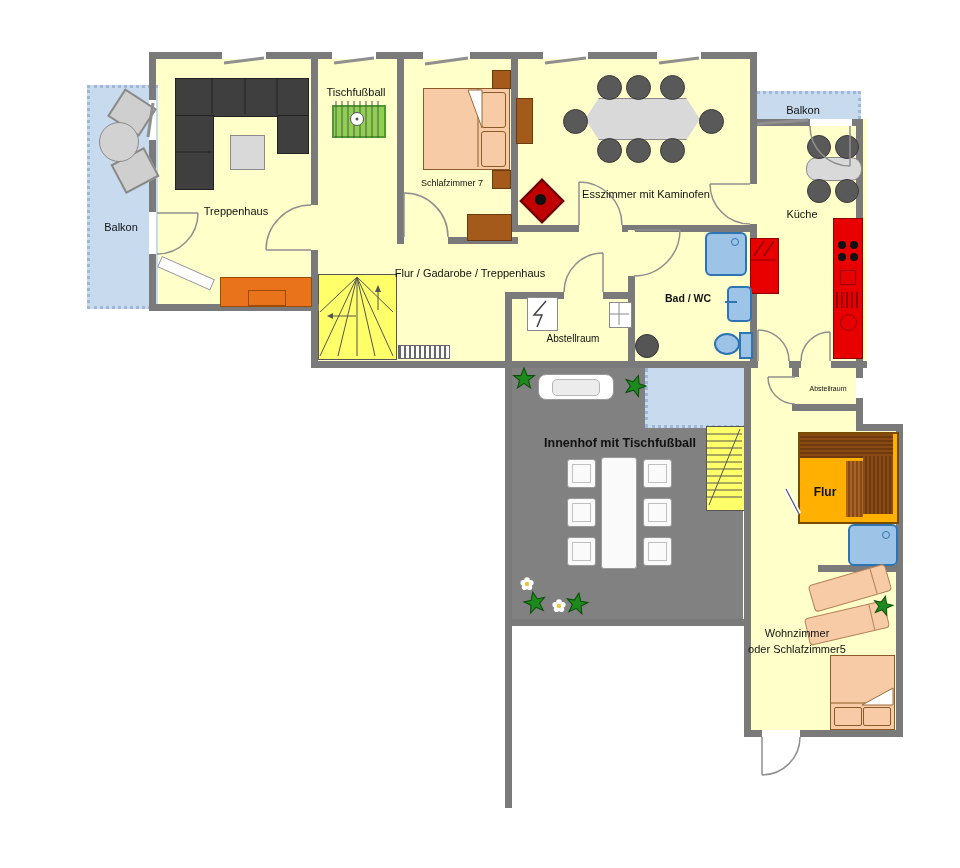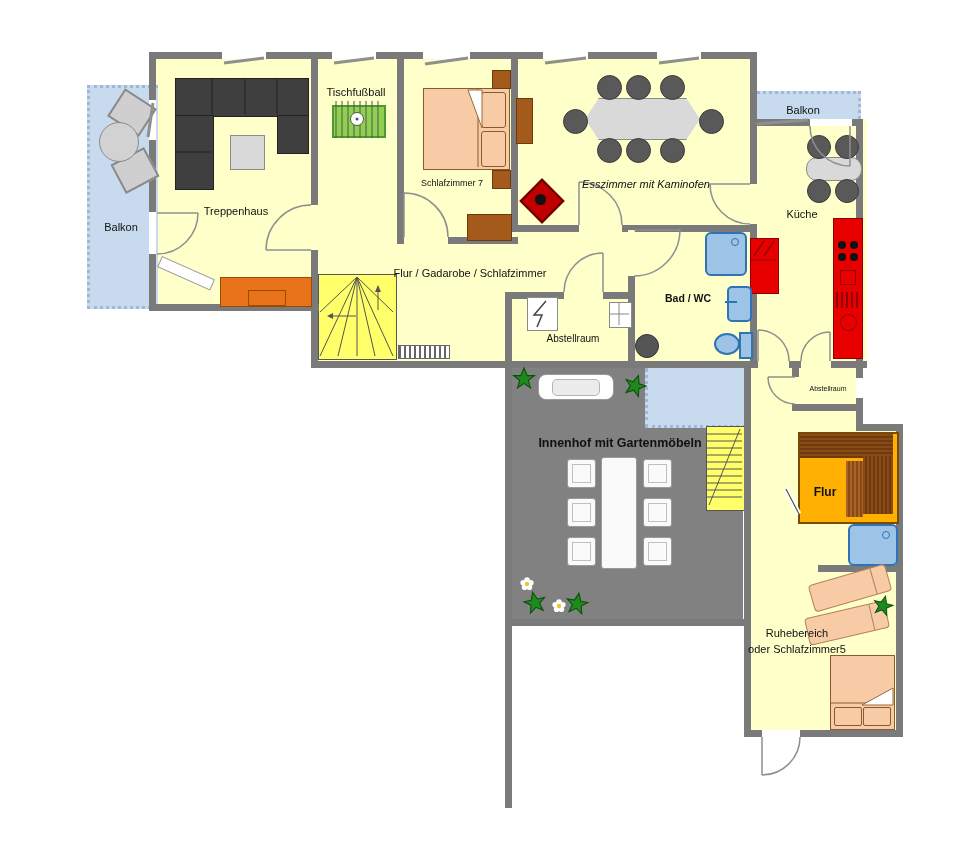--- a/index.html
+++ b/index.html
@@ -304,24 +304,24 @@
     <use href="#star" transform="translate(577,604) rotate(10) scale(1.1)"></use>
     <use href="#star" transform="translate(883,606) rotate(14) scale(1.0)"></use>
     <use href="#flower" transform="translate(527,584)"></use>
     <use href="#flower" transform="translate(559,606)"></use>
   </svg>
 
   <div class="lbl" style="left:121px;top:227px;">Balkon</div>
   <div class="lbl" style="left:236px;top:211px;">Treppenhaus</div>
   <div class="lbl" style="left:356px;top:92px;">Tischfußball</div>
   <div class="lbl" style="left:452px;top:183px;font-size:9px;">Schlafzimmer 7</div>
-  <div class="lbl" style="left:646px;top:184px;font-style:italic;">Esszimmer mit Kaminofen</div>
+  <div class="lbl" style="left:646px;top:194px;">Esszimmer mit Kaminofen</div>
   <div class="lbl" style="left:803px;top:110px;">Balkon</div>
   <div class="lbl" style="left:802px;top:214px;">Küche</div>
-  <div class="lbl" style="left:470px;top:273px;">Flur / Gadarobe / Schlafzimmer</div>
+  <div class="lbl" style="left:470px;top:273px;">Flur / Gadarobe / Treppenhaus</div>
   <div class="lbl" style="left:688px;top:298px;font-weight:bold;font-size:10.5px;">Bad / WC</div>
   <div class="lbl" style="left:573px;top:338px;font-size:10px;">Abstellraum</div>
   <div class="lbl" style="left:828px;top:388px;font-size:7px;">Abstellraum</div>
-  <div class="lbl" style="left:620px;top:443px;font-weight:bold;font-size:12.5px;">Innenhof mit Gartenmöbeln</div>
+  <div class="lbl" style="left:620px;top:443px;font-weight:bold;font-size:12.5px;">Innenhof mit Tischfußball</div>
   <div class="lbl" style="left:825px;top:492px;font-weight:bold;font-size:12px;">Flur</div>
-  <div class="lbl" style="left:797px;top:633px;">Ruhebereich</div>
+  <div class="lbl" style="left:797px;top:633px;">Wohnzimmer</div>
   <div class="lbl" style="left:797px;top:649px;">oder Schlafzimmer5</div>
 </div>
 
 </body></html>

